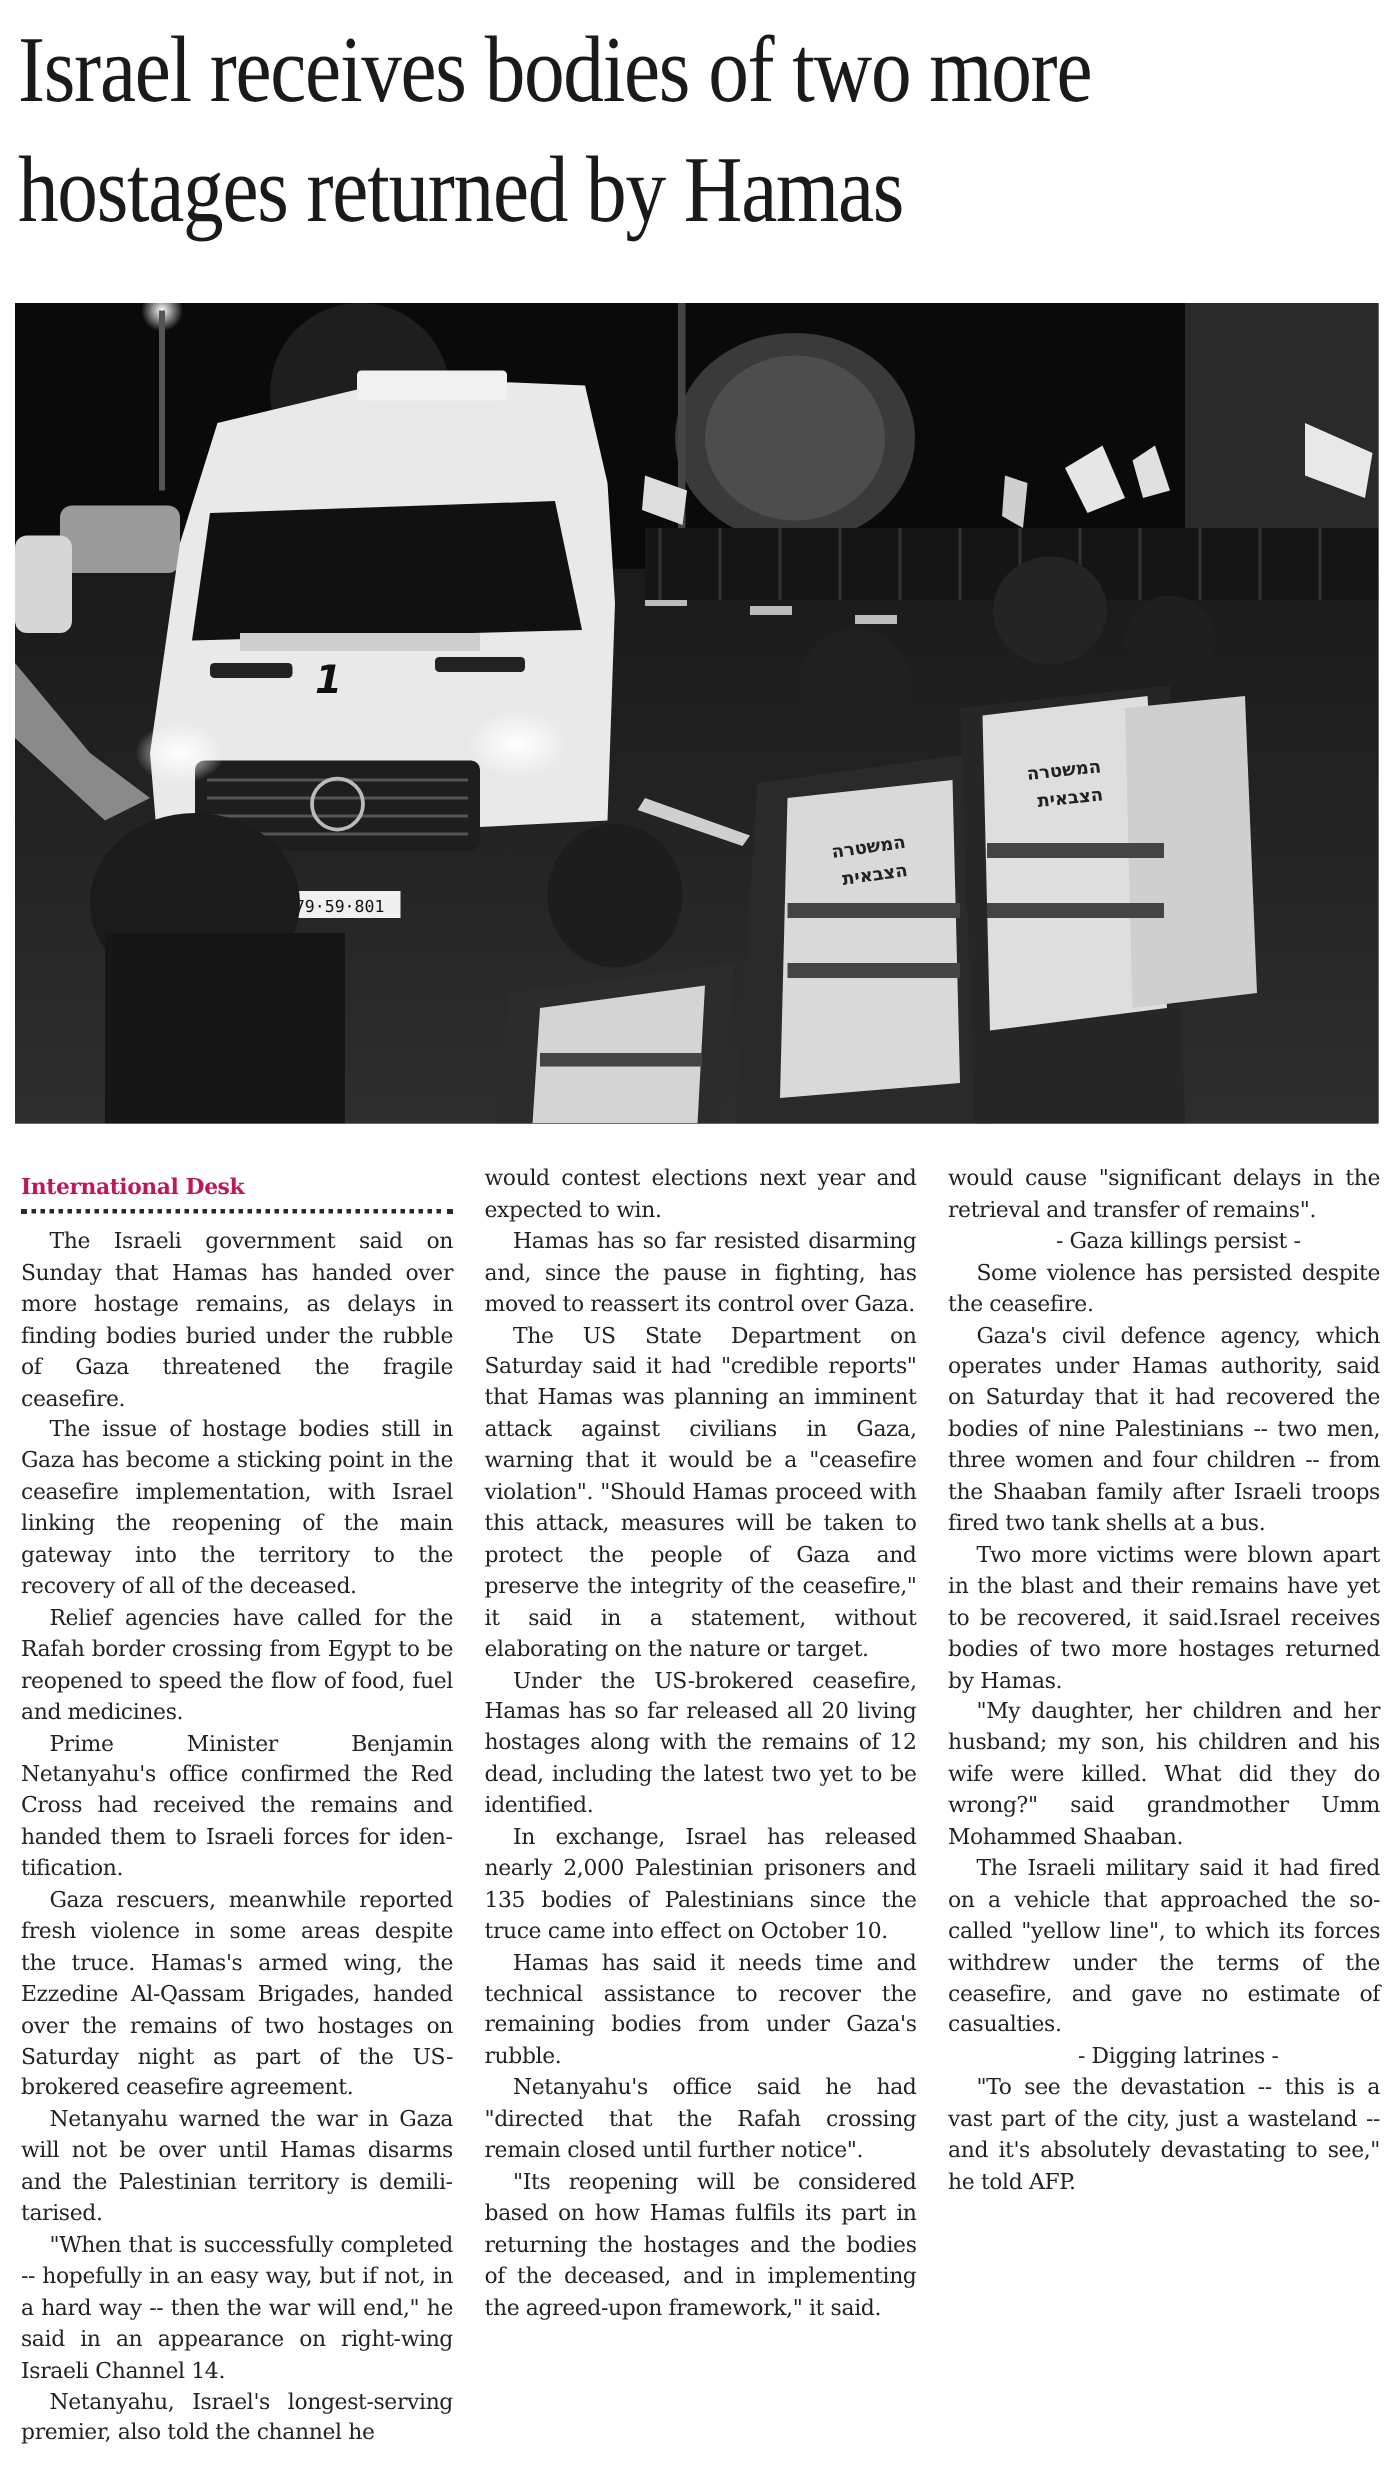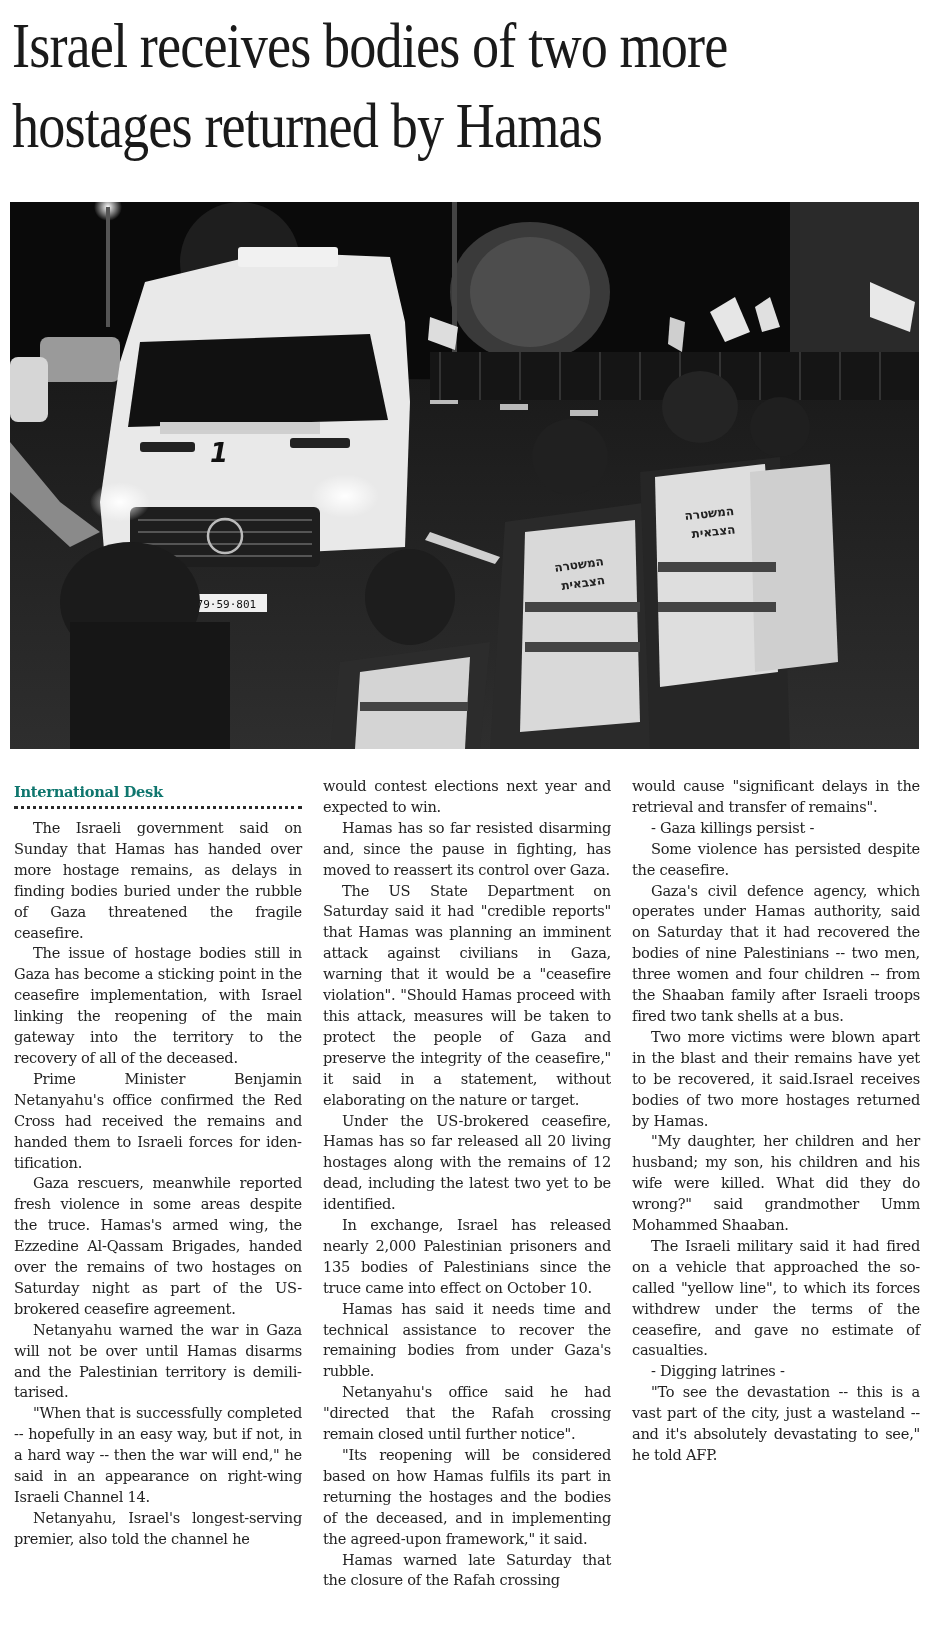--- a/index.html
+++ b/index.html
@@ -29,30 +29,30 @@
     font-family: "DejaVu Serif", serif;
     font-size: 14.6px; line-height: 20.9px; color: #222;
     text-align: justify; hyphens: manual;
   }
   .col1 { left: 0; }
   .col2 { left: 309px; top: -6px; }
   .col3 { left: 618px; top: -6px; }
 
   .desk {
     font-family: "DejaVu Serif", serif; font-weight: bold;
-    font-size: 14.6px; line-height: 20px; color: #0f766e;
+    font-size: 14.6px; line-height: 20px; color: #be185d;
     letter-spacing: -0.3px;
   }
   .dots {
     height: 4px; margin: 3px 0 9px 0;
     border-bottom: 3px dotted #2a2a2a;
   }
   .col p { text-indent: 19px; letter-spacing: -0.25px; }
   .col p.cont { text-indent: 0; }
-  .col p.sub { text-indent: 19px; text-align: left; }
+  .col p.sub { text-indent: 19px; text-align: center; }
 </style>
 </head>
 <body>
 
 <h1 class="headline">
   <span style="display:block">Israel receives bodies of two more</span>
   <span style="display:block">hostages returned by Hamas</span>
 </h1>
 
 <div class="photo">
@@ -158,37 +158,37 @@
   </svg>
 </div>
 
 <div class="columns">
 
   <div class="col col1">
     <div class="desk">International Desk</div>
     <div class="dots"></div>
     <p>The Israeli government said on Sunday that Hamas has handed over more hostage remains, as delays in finding bodies buried under the rub­ble of Gaza threatened the fragile ceasefire.</p>
     <p>The issue of hostage bodies still in Gaza has become a sticking point in the ceasefire implementation, with Israel linking the reopening of the main gateway into the territory to the recovery of all of the deceased.</p>
+    <p>Relief agencies have called for the Rafah border crossing from Egypt to be reopened to speed the flow of food, fuel and medicines.</p>
     <p>Prime Minister Benjamin Netanyahu's office confirmed the Red Cross had received the remains and handed them to Israeli forces for iden­tification.</p>
     <p>Gaza rescuers, meanwhile reported fresh violence in some areas despite the truce. Hamas's armed wing, the Ezzedine Al-Qassam Brigades, hand­ed over the remains of two hostages on Saturday night as part of the US-brokered ceasefire agreement.</p>
     <p>Netanyahu warned the war in Gaza will not be over until Hamas disarms and the Palestinian territory is demili­tarised.</p>
     <p>"When that is successfully complet­ed -- hopefully in an easy way, but if not, in a hard way -- then the war will end," he said in an appearance on right-wing Israeli Channel 14.</p>
     <p>Netanyahu, Israel's longest-serving premier, also told the channel he</p>
   </div>
 
   <div class="col col2">
     <p class="cont">would contest elections next year and expected to win.</p>
     <p>Hamas has so far resisted disarm­ing and, since the pause in fighting, has moved to reassert its control over Gaza.</p>
     <p>The US State Department on Saturday said it had "credible reports" that Hamas was planning an immi­nent attack against civilians in Gaza, warning that it would be a "ceasefire violation". "Should Hamas proceed with this attack, measures will be taken to protect the people of Gaza and preserve the integrity of the ceasefire," it said in a statement, with­out elaborating on the nature or tar­get.</p>
     <p>Under the US-brokered ceasefire, Hamas has so far released all 20 living hostages along with the remains of 12 dead, including the latest two yet to be identified.</p>
     <p>In exchange, Israel has released nearly 2,000 Palestinian prisoners and 135 bodies of Palestinians since the truce came into effect on October 10.</p>
     <p>Hamas has said it needs time and technical assistance to recover the remaining bodies from under Gaza's rubble.</p>
     <p>Netanyahu's office said he had "directed that the Rafah crossing remain closed until further notice".</p>
     <p>"Its reopening will be considered based on how Hamas fulfils its part in returning the hostages and the bodies of the deceased, and in implementing the agreed-upon framework," it said.</p>
-    <p>Hamas warned late Saturday that the closure of the Rafah crossing</p>
   </div>
 
   <div class="col col3">
     <p class="cont">would cause "significant delays in the retrieval and transfer of remains".</p>
     <p class="sub">- Gaza killings persist -</p>
     <p>Some violence has persisted despite the ceasefire.</p>
     <p>Gaza's civil defence agency, which operates under Hamas authority, said on Saturday that it had recovered the bodies of nine Palestinians -- two men, three women and four children -- from the Shaaban family after Israeli troops fired two tank shells at a bus.</p>
     <p>Two more victims were blown apart in the blast and their remains have yet to be recovered, it said.Israel receives bodies of two more hostages returned by Hamas.</p>
     <p>"My daughter, her children and her husband; my son, his children and his wife were killed. What did they do wrong?" said grandmother Umm Mohammed Shaaban.</p>
     <p>The Israeli military said it had fired on a vehicle that approached the so-called "yellow line", to which its forces withdrew under the terms of the ceasefire, and gave no estimate of casualties.</p>

